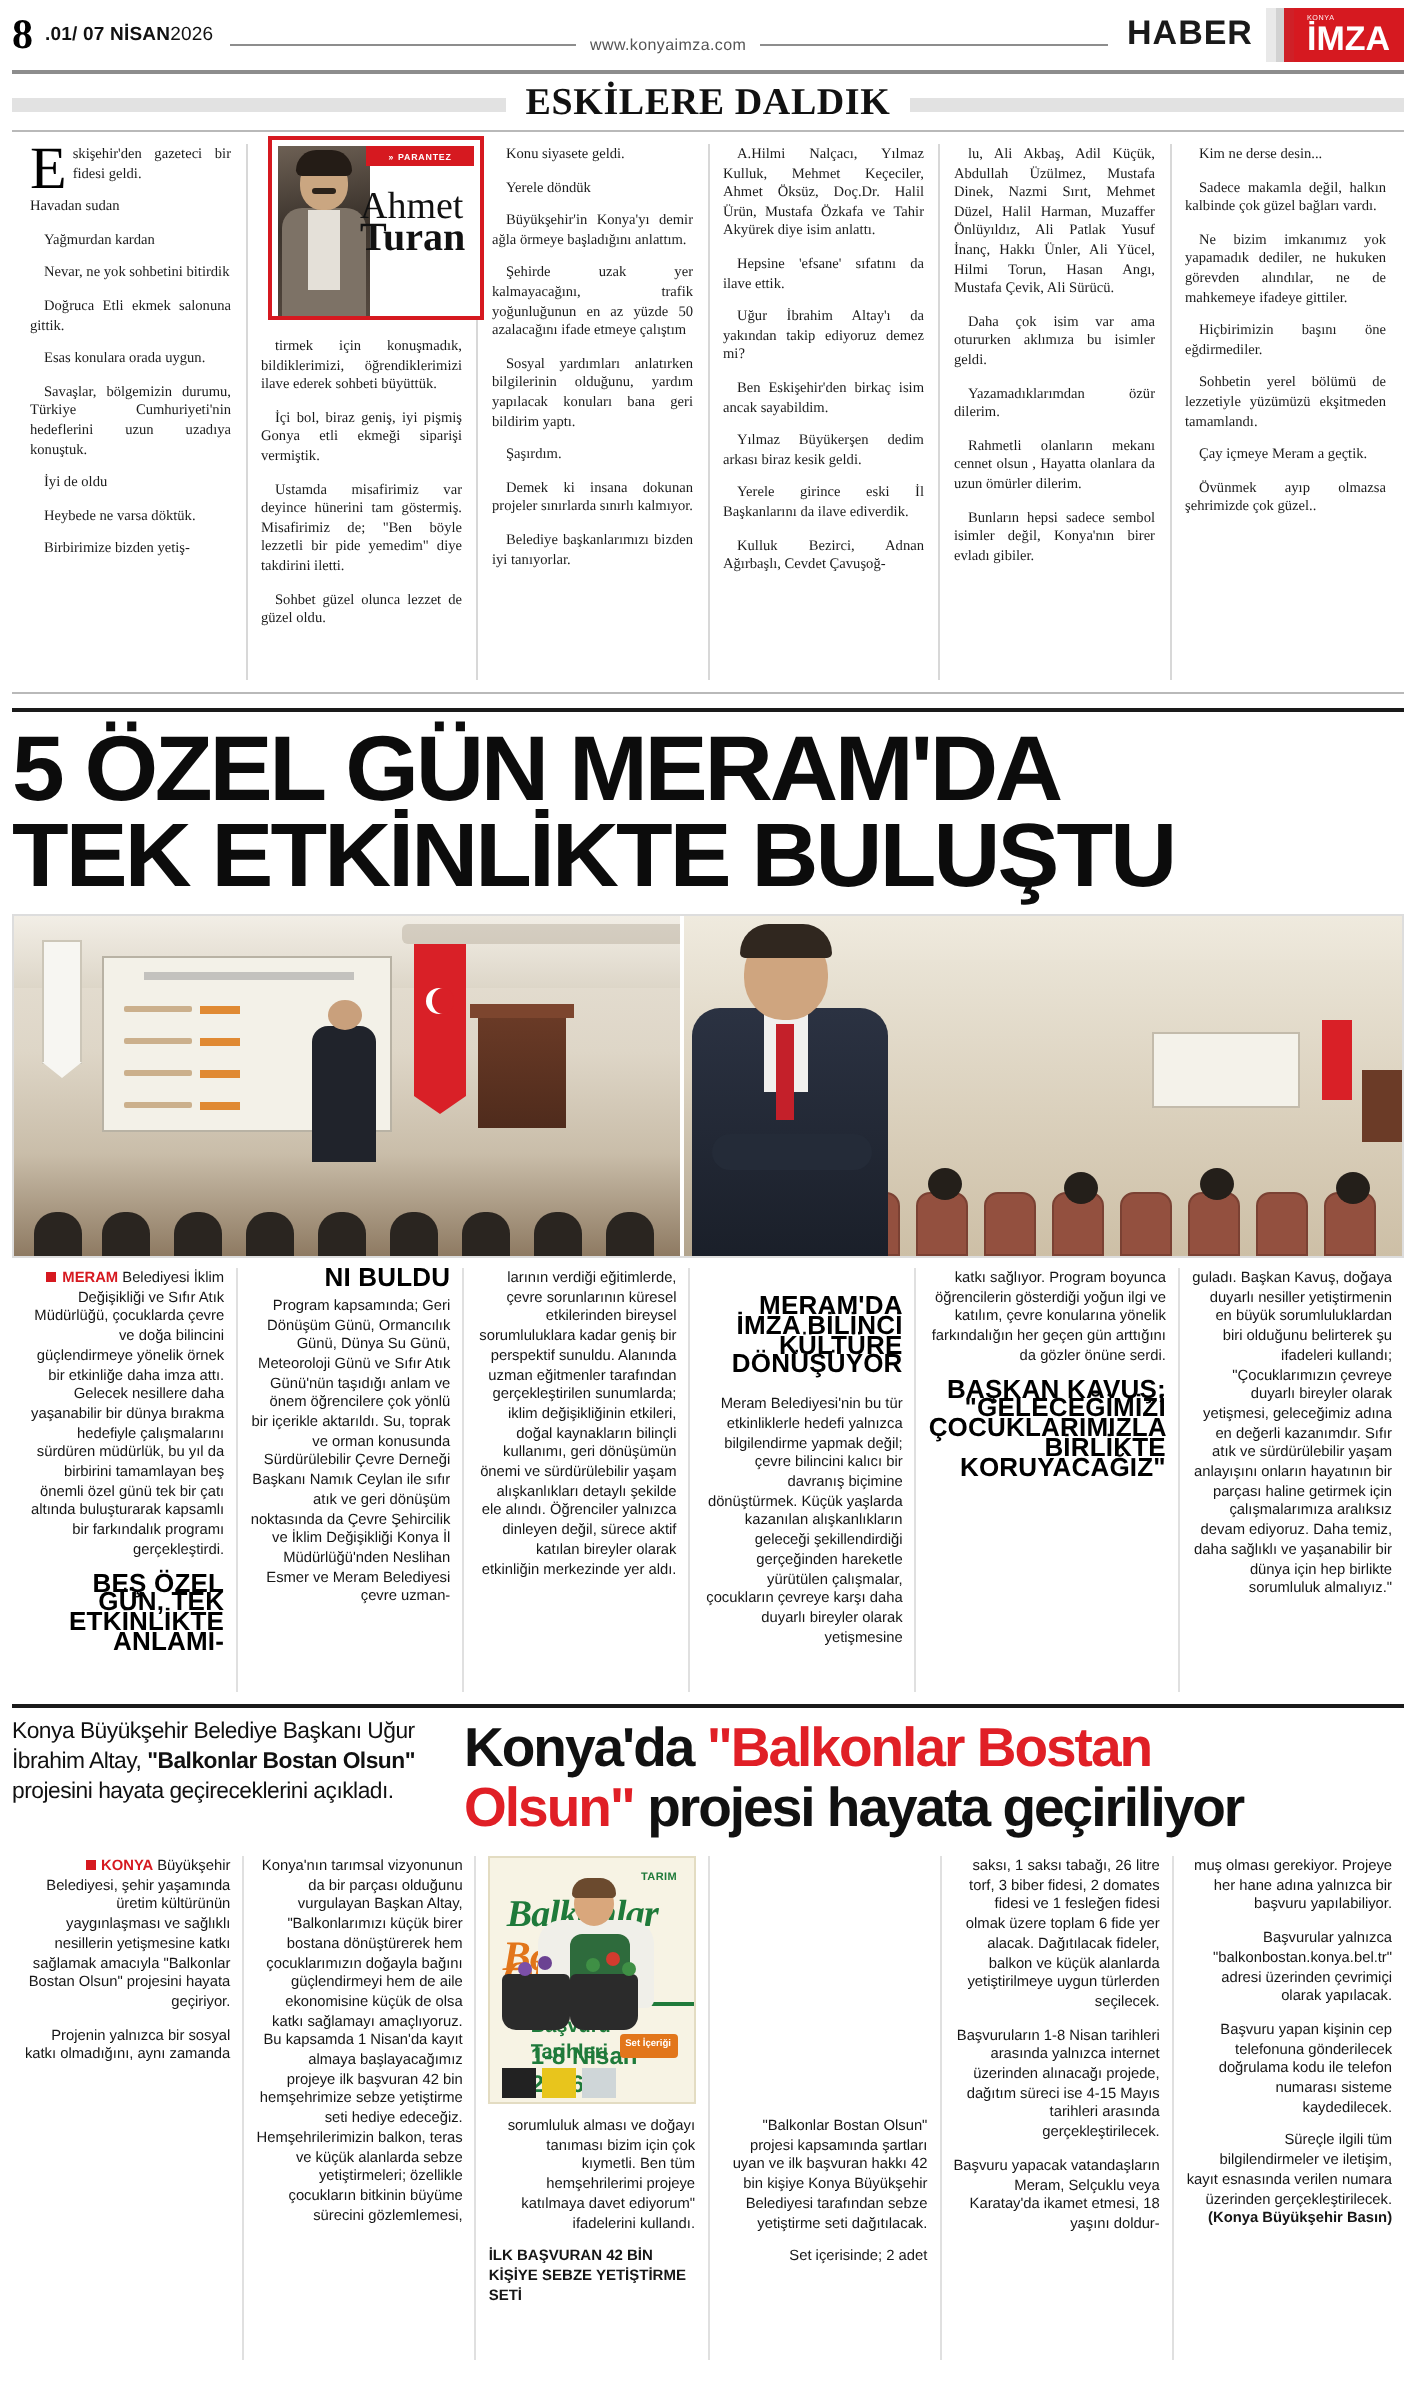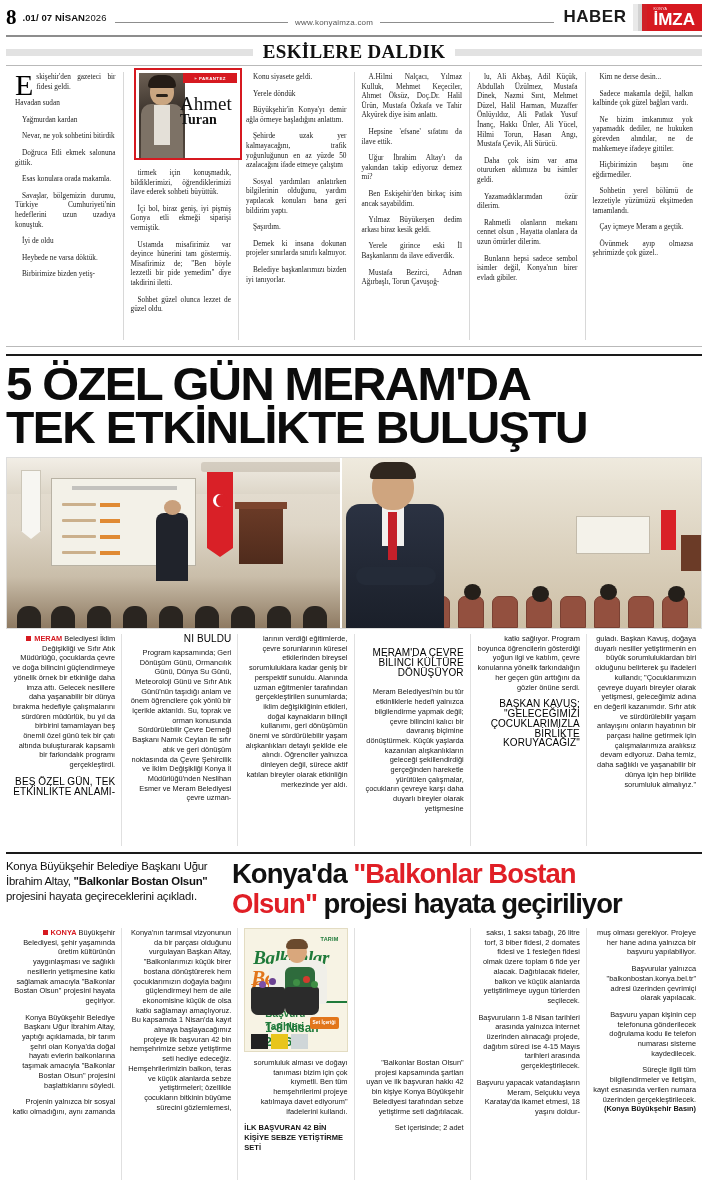--- a/index.html
+++ b/index.html
@@ -117,21 +117,21 @@
     position:absolute; right:3px; top:3px; width:54px; height:10px;
     background:#d61920; color:#fff; font-size:4.4px; font-weight:bold;
     letter-spacing:.4px; display:flex; align-items:center; justify-content:center;
   }
   .ac-tag .chev { font-size:4.4px; padding-right:2px; }
   .ac-name {
     position:absolute; right:4px; top:26px; width:56px; text-align:left;
     font-family:"Liberation Serif", serif; color:#111;
   }
   .ac-name .first { font-size:19px; line-height:15px; }
-  .ac-name .last { font-size:14px; line-height:17px; font-weight:bold; }
+  .ac-name .last { font-size:20px; line-height:17px; font-weight:bold; }
 
   
   .mainhead {
     margin:7px 6px 0 6px; border-top:2px solid #1a1a1a; padding-top:6px;
   }
   .mainhead .hl {
     font-family:"Liberation Sans", sans-serif; font-weight:bold;
     font-size:46px; line-height:44px; letter-spacing:-1.6px;
     color:#0c0c0c; text-align:left; white-space:nowrap;
     transform:scaleX(1.03); transform-origin:left center;
@@ -292,21 +292,21 @@
 
   
   .art1 { display:flex; margin:5px 6px 0 6px; height:212px; }
   .a1col {
     flex:1; padding:0 6px; font-family:"Liberation Sans", sans-serif;
     font-size:7.4px; line-height:9.7px; color:#161616; text-align:right;
   }
   .a1col + .a1col { border-left:1px solid #e0e0e0; }
   .a1col p { margin-bottom:7px; }
   .a1col h4 {
-    font-size:10px; line-height:9.8px; font-weight:normal; letter-spacing:.1px;
+    font-size:13px; line-height:9.8px; font-weight:bold; letter-spacing:.1px;
     margin-bottom:4px; color:#000;
   }
   .sq {
     display:inline-block; width:5px; height:5px; background:#d61920;
     margin-right:3px; position:relative; top:0px;
   }
   .lead { color:#d61920; font-weight:bold; }
 
   
   .art2head {
@@ -459,21 +459,21 @@
       </div>
     </div>
 
     <div class="opinion-cols">
       <div class="op-col">
         <p class="dropcap-p"><span class="dropcap">E</span><span>skişehir'den gazeteci bir fidesi geldi.</span></p>
         <p class="noind">Havadan sudan</p>
         <p>Yağmurdan kardan</p>
         <p>Nevar, ne yok sohbetini bitirdik</p>
         <p>Doğruca Etli ekmek salonuna gittik.</p>
-        <p>Esas konulara orada makamla.</p>
+        <p>Esas konulara orada uygun.</p>
         <p>Savaşlar, bölgemizin durumu, Türkiye Cumhuriyeti'nin hedeflerini uzun uzadıya konuştuk.</p>
         <p>İyi de oldu</p>
         <p>Heybede ne varsa döktük.</p>
         <p>Birbirimize bizden yetiş-</p>
       </div>
       <div class="op-col">
         <div style="height:96px"></div>
         <p>tirmek için konuşmadık, bildiklerimizi, öğrendiklerimizi ilave ederek sohbeti büyüttük.</p>
         <p>İçi bol, biraz geniş, iyi pişmiş Gonya etli ekmeği siparişi vermiştik.</p>
         <p>Ustamda misafirimiz var deyince hünerini tam göstermiş. Misafirimiz de; "Ben böyle lezzetli bir pide yemedim" diye takdirini iletti.</p>
@@ -489,21 +489,21 @@
         <p>Demek ki insana dokunan projeler sınırlarda sınırlı kalmıyor.</p>
         <p>Belediye başkanlarımızı bizden iyi tanıyorlar.</p>
       </div>
       <div class="op-col">
         <p>A.Hilmi Nalçacı, Yılmaz Kulluk, Mehmet Keçeciler, Ahmet Öksüz, Doç.Dr. Halil Ürün, Mustafa Özkafa ve Tahir Akyürek diye isim anlattı.</p>
         <p>Hepsine 'efsane' sıfatını da ilave ettik.</p>
         <p>Uğur İbrahim Altay'ı da yakından takip ediyoruz demez mi?</p>
         <p>Ben Eskişehir'den birkaç isim ancak sayabildim.</p>
         <p>Yılmaz Büyükerşen dedim arkası biraz kesik geldi.</p>
         <p>Yerele girince eski İl Başkanlarını da ilave ediverdik.</p>
-        <p>Mustafa Bezirci, Adnan Ağırbaşlı, Torun Çavuşoğ-</p>
+        <p>Kulluk Bezirci, Adnan Ağırbaşlı, Cevdet Çavuşoğ-</p>
       </div>
       <div class="op-col">
         <p>lu, Ali Akbaş, Adil Küçük, Abdullah Üzülmez, Mustafa Dinek, Nazmi Sırıt, Mehmet Düzel, Halil Harman, Muzaffer Önlüyıldız, Ali Patlak Yusuf İnanç, Hakkı Ünler, Ali Yücel, Hilmi Torun, Hasan Angı, Mustafa Çevik, Ali Sürücü.</p>
         <p>Daha çok isim var ama otururken aklımıza bu isimler geldi.</p>
         <p>Yazamadıklarımdan özür dilerim.</p>
         <p>Rahmetli olanların mekanı cennet olsun , Hayatta olanlara da uzun ömürler dilerim.</p>
         <p>Bunların hepsi sadece sembol isimler değil, Konya'nın birer evladı gibiler.</p>
       </div>
       <div class="op-col">
         <p>Kim ne derse desin...</p>
@@ -602,21 +602,21 @@
     </div>
     <div class="a1col">
       <h4>NI BULDU</h4>
       <p>Program kapsamında; Geri Dönüşüm Günü, Ormancılık Günü, Dünya Su Günü, Meteoroloji Günü ve Sıfır Atık Günü'nün taşıdığı anlam ve önem öğrencilere çok yönlü bir içerikle aktarıldı. Su, toprak ve orman konusunda Sürdürülebilir Çevre Derneği Başkanı Namık Ceylan ile sıfır atık ve geri dönüşüm noktasında da Çevre Şehircilik ve İklim Değişikliği Konya İl Müdürlüğü'nden Neslihan Esmer ve Meram Belediyesi çevre uzman-</p>
     </div>
     <div class="a1col">
       <p>larının verdiği eğitimlerde, çevre sorunlarının küresel etkilerinden bireysel sorumluluklara kadar geniş bir perspektif sunuldu. Alanında uzman eğitmenler tarafından gerçekleştirilen sunumlarda; iklim değişikliğinin etkileri, doğal kaynakların bilinçli kullanımı, geri dönüşümün önemi ve sürdürülebilir yaşam alışkanlıkları detaylı şekilde ele alındı. Öğrenciler yalnızca dinleyen değil, sürece aktif katılan bireyler olarak etkinliğin merkezinde yer aldı.</p>
     </div>
     <div class="a1col">
       <div style="height:14px"></div>
-      <h4>MERAM'DA ÇEVRE BİLİNCİ KÜLTÜRE DÖNÜŞÜYOR</h4>
+      <h4>MERAM'DA İMZA BİLİNCİ KÜLTÜRE DÖNÜŞÜYOR</h4>
       <div style="height:6px"></div>
       <p>Meram Belediyesi'nin bu tür etkinliklerle hedefi yalnızca bilgilendirme yapmak değil; çevre bilincini kalıcı bir davranış biçimine dönüştürmek. Küçük yaşlarda kazanılan alışkanlıkların geleceği şekillendirdiği gerçeğinden hareketle yürütülen çalışmalar, çocukların çevreye karşı daha duyarlı bireyler olarak yetişmesine</p>
     </div>
     <div class="a1col">
       <p>katkı sağlıyor. Program boyunca öğrencilerin gösterdiği yoğun ilgi ve katılım, çevre konularına yönelik farkındalığın her geçen gün arttığını da gözler önüne serdi.</p>
       <h4>BAŞKAN KAVUŞ; "GELECEĞİMİZİ ÇOCUKLARIMIZLA BİRLİKTE KORUYACAĞIZ"</h4>
       <div style="height:4px"></div>
     </div>
     <div class="a1col">
       <p>guladı. Başkan Kavuş, doğaya duyarlı nesiller yetiştirmenin en büyük sorumluluklardan biri olduğunu belirterek şu ifadeleri kullandı; "Çocuklarımızın çevreye duyarlı bireyler olarak yetişmesi, geleceğimiz adına en değerli kazanımdır. Sıfır atık ve sürdürülebilir yaşam anlayışını onların hayatının bir parçası haline getirmek için çalışmalarımıza aralıksız devam ediyoruz. Daha temiz, daha sağlıklı ve yaşanabilir bir dünya için hep birlikte sorumluluk almalıyız."</p>
@@ -633,21 +633,20 @@
       </div>
       <div class="l2">
         <span class="red">Olsun"</span><span> projesi hayata geçiriliyor</span>
       </div>
     </div>
   </div>
 
   <div class="art2">
     <div class="a2col">
       <p><span class="sq"></span><span class="lead">KONYA</span> <span>Büyükşehir Belediyesi, şehir yaşamında üretim kültürünün yaygınlaşması ve sağlıklı nesillerin yetişmesine katkı sağlamak amacıyla "Balkonlar Bostan Olsun" projesini hayata geçiriyor.</span></p>
-      <p>Konya Büyükşehir Belediye Başkanı Uğur İbrahim Altay, yaptığı açıklamada, bir tarım şehri olan Konya'da doğal hayatı evlerin balkonlarına taşımak amacıyla "Balkonlar Bostan Olsun" projesini başlattıklarını söyledi.</p>
       <p>Projenin yalnızca bir sosyal katkı olmadığını, aynı zamanda</p>
     </div>
     <div class="a2col">
       <p>Konya'nın tarımsal vizyonunun da bir parçası olduğunu vurgulayan Başkan Altay, "Balkonlarımızı küçük birer bostana dönüştürerek hem çocuklarımızın doğayla bağını güçlendirmeyi hem de aile ekonomisine küçük de olsa katkı sağlamayı amaçlıyoruz. Bu kapsamda 1 Nisan'da kayıt almaya başlayacağımız projeye ilk başvuran 42 bin hemşehrimize sebze yetiştirme seti hediye edeceğiz. Hemşehrilerimizin balkon, teras ve küçük alanlarda sebze yetiştirmeleri; özellikle çocukların bitkinin büyüme sürecini gözlemlemesi,</p>
     </div>
     <div class="a2col mid">
       <div class="ad">
         <div class="ad-tarim">TARIM</div>
         <div class="ad-t1">Balkonlar</div>
         <div class="ad-t2">Bostan Olsun</div>

